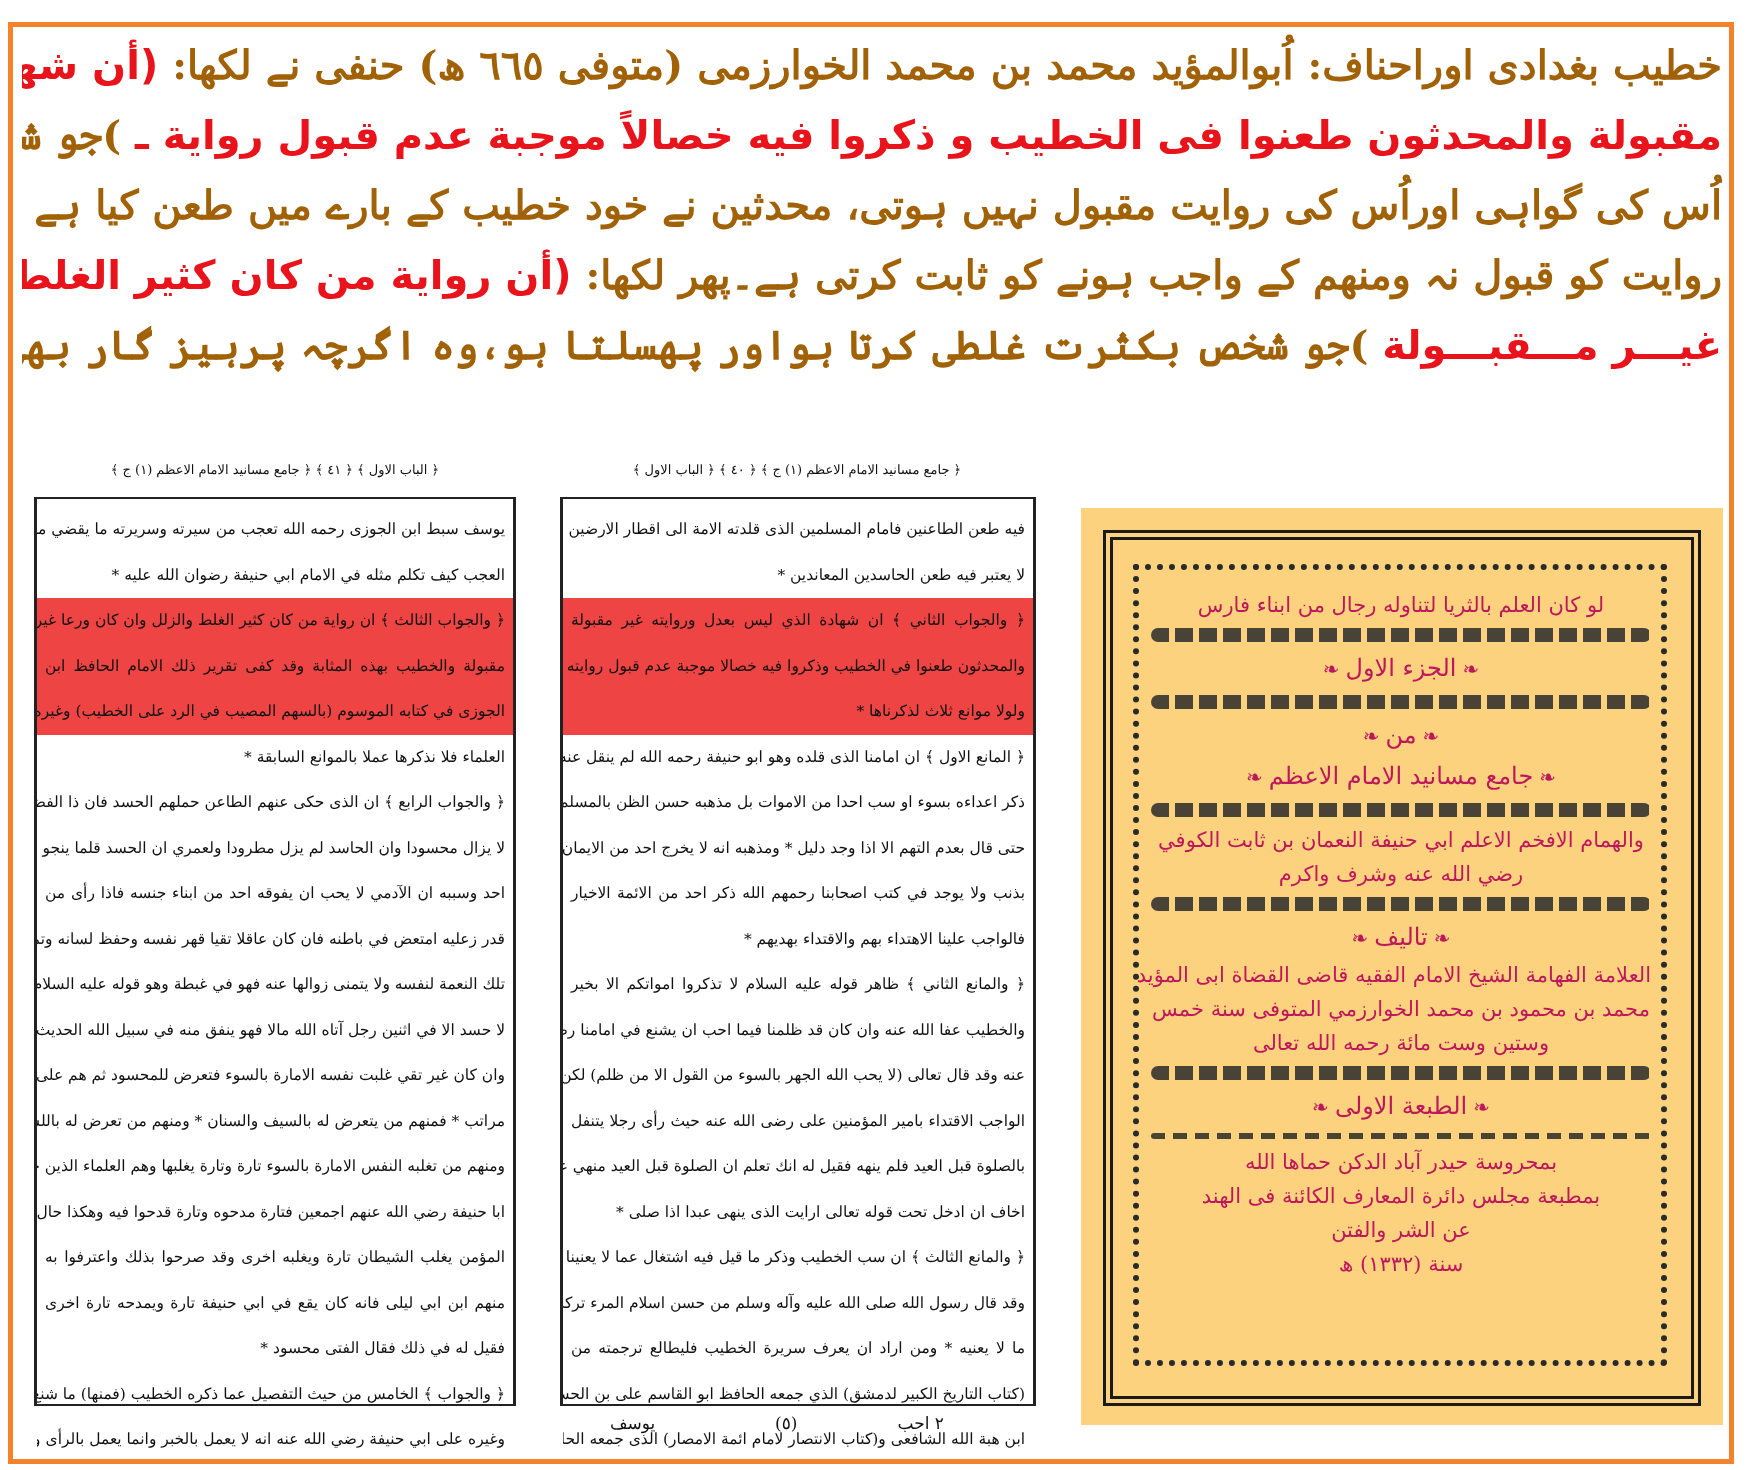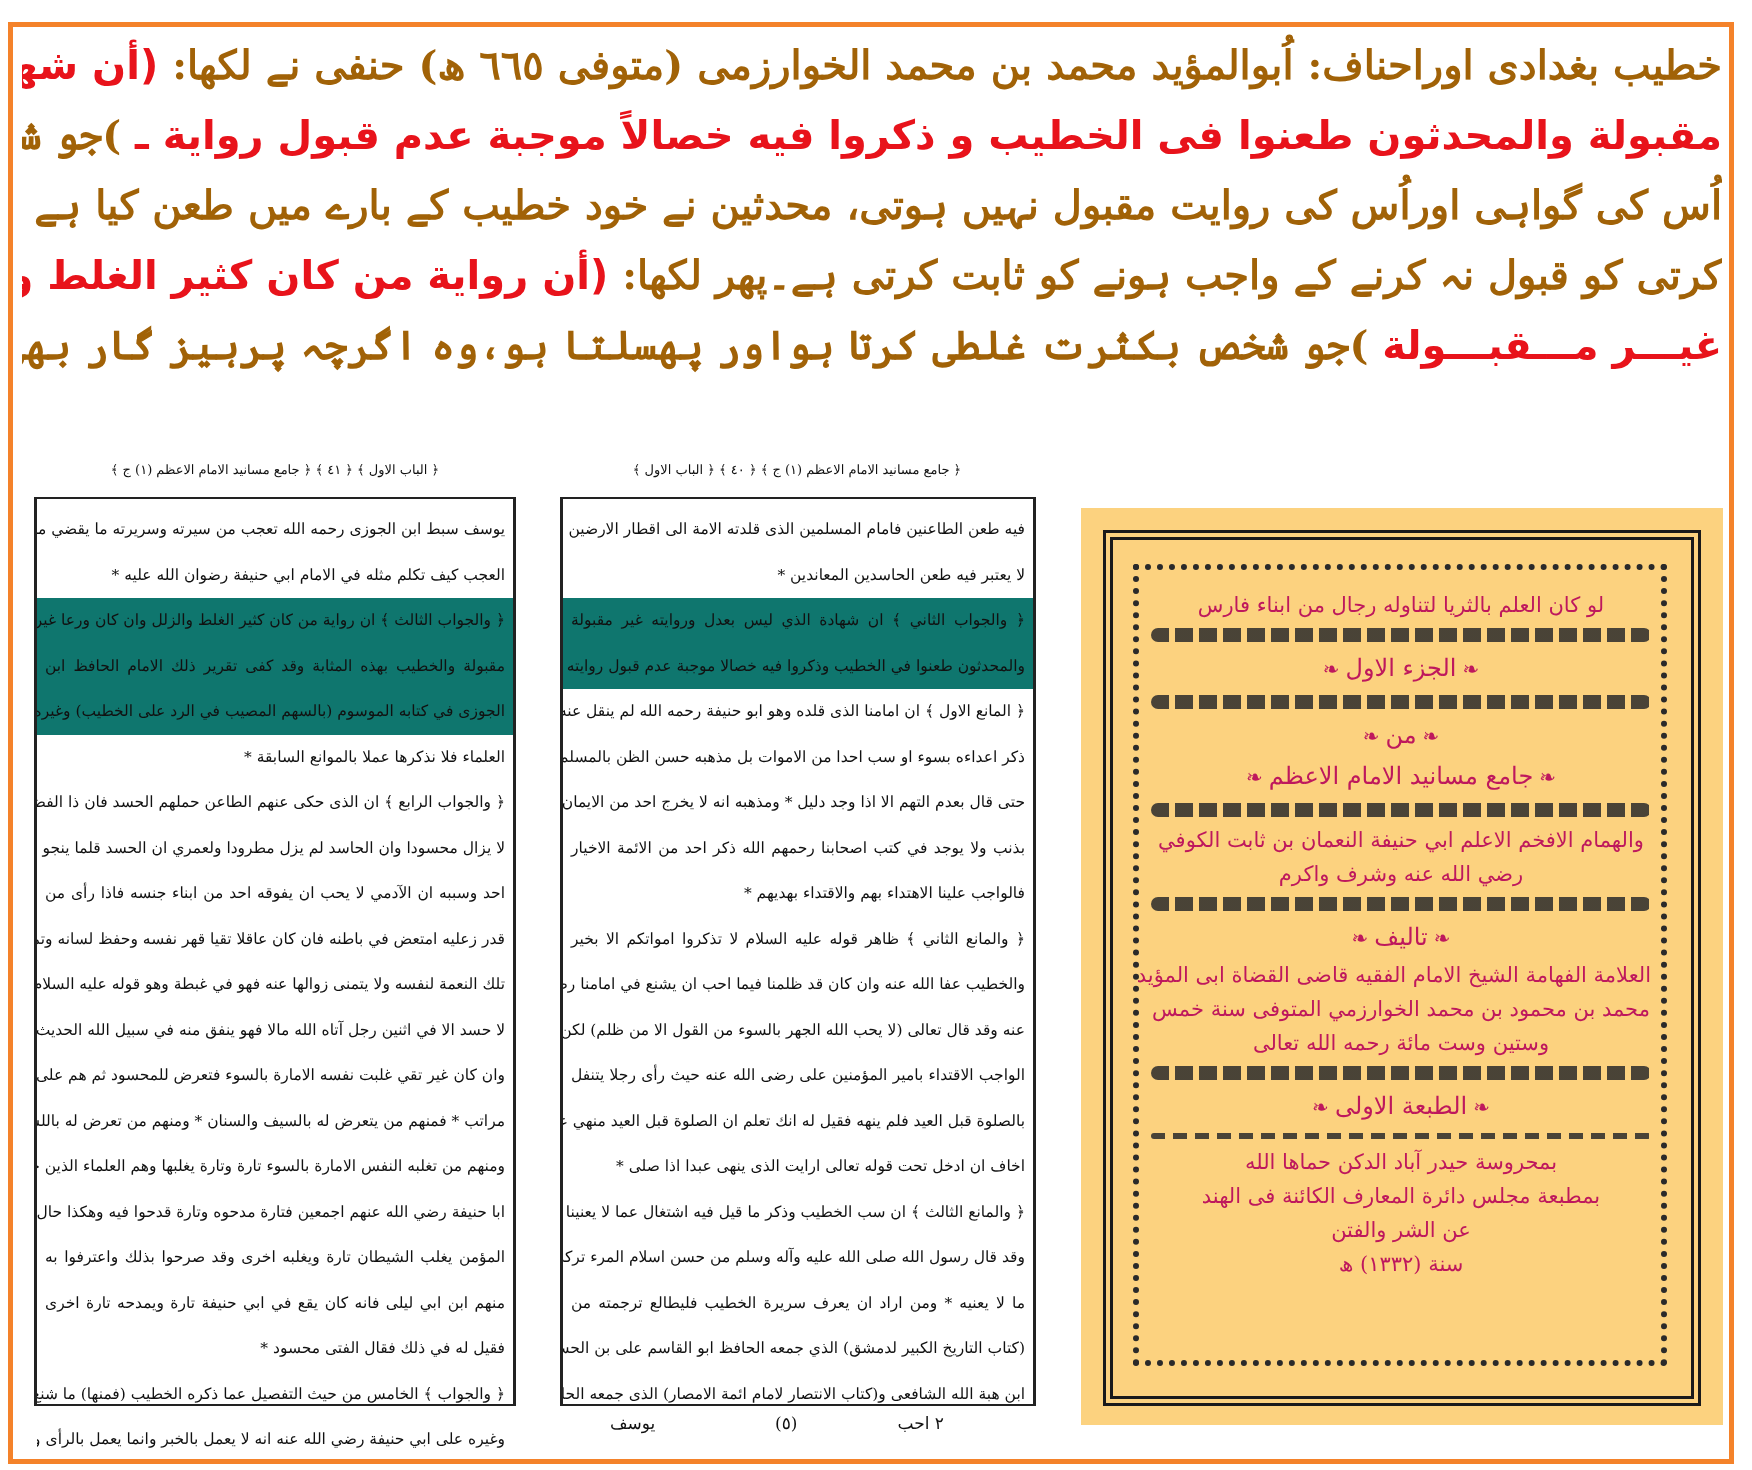--- a/index.html
+++ b/index.html
@@ -7,21 +7,21 @@
   .frame { position:absolute; left:8px; top:22px; width:1716px; height:1432px; border:5px solid #f4822a; background:#fff; }
   .urdu-block { position:absolute; left:22px; top:30px; width:1700px; direction:rtl; text-align:justify; }
   .uline { height:70px; line-height:70px; font-size:40px; white-space:nowrap; color:#000; font-family:"DejaVu Serif", serif; direction:rtl; text-align:justify; text-align-last:justify; overflow:hidden; }
   .red { color:#e8131b; font-family:"DejaVu Sans", sans-serif; font-weight:bold; }
   .blk { color:#a16207; font-weight:bold; }
   .scan { position:absolute; background:#fff; direction:rtl; font-family:"DejaVu Serif", serif; color:#111; }
   .scan .hdr { text-align:center; font-size:13px; line-height:30px; white-space:nowrap; }
   .scan .box { position:absolute; border:2px solid #222; border-left-width:3px; border-right-width:3px; }
   .scan .ln { font-size:15.5px; height:45.5px; line-height:45.5px; white-space:nowrap; overflow:hidden; padding:0 8px; text-align:justify; text-align-last:justify; }
   .scan .ln.short { text-align-last:start; }
-  .scan .hl { background:#0f766e; }
+  .scan .hl { background:#ef4444; }
   .scan .foot { position:absolute; font-size:17px; white-space:nowrap; }
   .title-page { position:absolute; left:1081px; top:508px; width:642px; height:917px; background:#fcd27f; }
   .orn { position:absolute; border:10px double #1a1a1a; }
   .orn2 { position:absolute; border:6px dotted #2a2a2a; }
   .tp-inner { position:absolute; left:70px; top:80px; width:500px; height:760px; direction:rtl; text-align:center; font-family:"DejaVu Serif", serif; color:#be185d; }
   .tp-line { font-size:21px; line-height:34px; white-space:nowrap; }
   .tp-sep { height:14px; margin:6px 0; background:repeating-linear-gradient(90deg,#2a2a2a 0 18px,transparent 18px 24px); border-radius:7px; opacity:.85; }
   .tp-sep.leaf { background:repeating-linear-gradient(90deg,#2a2a2a 0 14px,transparent 14px 22px); height:6px; border-radius:3px; }
   .tp-head { font-size:24px; line-height:40px; }
   .tp-head::before, .tp-head::after { content:"❧"; font-size:20px; margin:0 6px; }
@@ -29,21 +29,21 @@
 </head>
 <body>
 
 <div class="frame"></div>
 
 <div class="urdu-block">
   <div id="intro-lines">
       <div class="uline"><span class="blk">خطیب بغدادی اوراحناف: اُبوالمؤید محمد بن محمد الخوارزمی (متوفی ٦٦٥ ھ) حنفی نے لکھا: </span><span class="red">(أن شهادة الذى ليس بعدل و رواية غير </span></div>
       <div class="uline"><span class="red">مقبولة والمحدثون طعنوا فى الخطيب و ذكروا فيه خصالاً موجبة عدم قبول رواية ـ </span><span class="blk">)جو شخص خود عادل نہ ہو </span></div>
       <div class="uline"><span class="blk">اُس کی گواہی اوراُس کی روایت مقبول نہیں ہوتی، محدثین نے خود خطیب کے بارے میں طعن کیا ہے اوراُس کی ایسی خامیوں کا ذکر کیا ہے جواُس کی </span></div>
-      <div class="uline"><span class="blk">کرتی کو قبول نہ کرنے کے واجب ہونے کو ثابت کرتی ہے۔پھر لکھا: </span><span class="red">(أن رواية من كان كثير الغلط والزلل وان كان ورعاً </span></div>
+      <div class="uline"><span class="blk">روایت کو قبول نہ ومنهم کے واجب ہونے کو ثابت کرتی ہے۔پھر لکھا: </span><span class="red">(أن رواية من كان كثير الغلط والزلل وان كان ورعاً </span></div>
       <div class="uline"><span class="red">غيـــر مـــقبـــولة </span><span class="blk">)جو شخص بکثرت غلطی کرتا ہواور پھسلتا ہو،وہ اگرچہ پرہیز گار بھی ہو پھر بھی اُس کی روایت مقبول نہیں ہوتی۔ </span></div>
     </div>
 </div>
 
 <div class="scan" style="left:30px;top:455px;width:490px;height:1000px;">
   <div class="hdr">﴿ الباب الاول ﴾ ﴿ ٤١ ﴾ ﴿ جامع مسانيد الامام الاعظم (١) ج ﴾</div>
   <div class="box" style="left:4px;top:42px;width:476px;height:905px;">
     <div id="left-lines" style="padding-top:8px;">
         <div class="ln">يوسف سبط ابن الجوزى رحمه الله تعجب من سيرته وسريرته ما يقضي منه</div>
         <div class="ln short">العجب كيف تكلم مثله في الامام ابي حنيفة رضوان الله عليه *</div>
@@ -71,20 +71,21 @@
 </div>
 
 <div class="scan" style="left:560px;top:455px;width:474px;height:1000px;">
   <div class="hdr">﴿ جامع مسانيد الامام الاعظم (١) ج ﴾ ﴿ ٤٠ ﴾ ﴿ الباب الاول ﴾</div>
   <div class="box" style="left:0px;top:42px;width:470px;height:905px;">
     <div id="mid-lines" style="padding-top:8px;">
         <div class="ln">فيه طعن الطاعنين فامام المسلمين الذى قلدته الامة الى اقطار الارضين اولى ان</div>
         <div class="ln short">لا يعتبر فيه طعن الحاسدين المعاندين *</div>
         <div class="ln hl">﴿ والجواب الثاني ﴾ ان شهادة الذي ليس بعدل وروايته غير مقبولة</div>
         <div class="ln hl">والمحدثون طعنوا في الخطيب وذكروا فيه خصالا موجبة عدم قبول روايته</div>
+        <div class="ln hl short">ولولا موانع ثلاث لذكرناها *</div>
         <div class="ln">﴿ المانع الاول ﴾ ان امامنا الذى قلده وهو ابو حنيفة رحمه الله لم ينقل عنه انه</div>
         <div class="ln">ذكر اعداءه بسوء او سب احدا من الاموات بل مذهبه حسن الظن بالمسلمين</div>
         <div class="ln">حتى قال بعدم التهم الا اذا وجد دليل * ومذهبه انه لا يخرج احد من الايمان</div>
         <div class="ln">بذنب ولا يوجد في كتب اصحابنا رحمهم الله ذكر احد من الائمة الاخيار</div>
         <div class="ln short">فالواجب علينا الاهتداء بهم والاقتداء بهديهم *</div>
         <div class="ln">﴿ والمانع الثاني ﴾ ظاهر قوله عليه السلام لا تذكروا امواتكم الا بخير</div>
         <div class="ln">والخطيب عفا الله عنه وان كان قد ظلمنا فيما احب ان يشنع في امامنا رضي الله</div>
         <div class="ln">عنه وقد قال تعالى (لا يحب الله الجهر بالسوء من القول الا من ظلم) لكن</div>
         <div class="ln">الواجب الاقتداء بامير المؤمنين على رضى الله عنه حيث رأى رجلا يتنفل</div>
         <div class="ln">بالصلوة قبل العيد فلم ينهه فقيل له انك تعلم ان الصلوة قبل العيد منهي عنها فقال</div>

